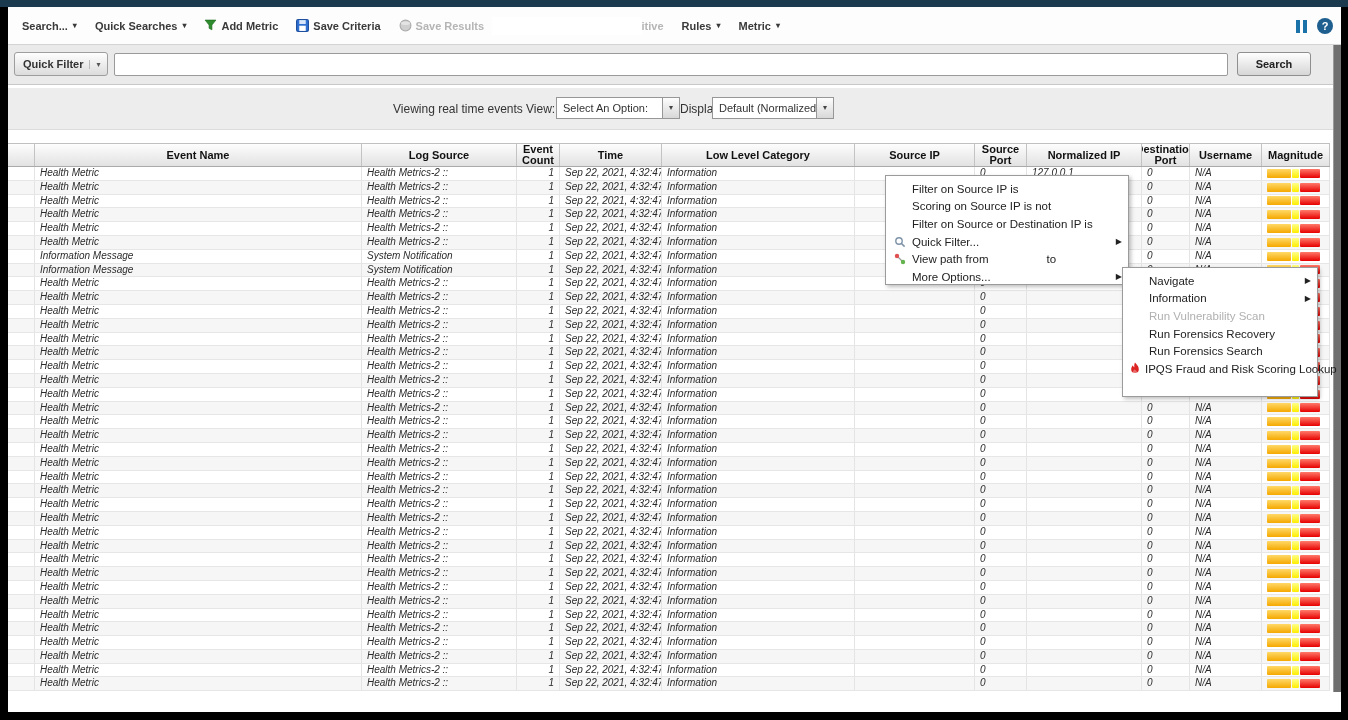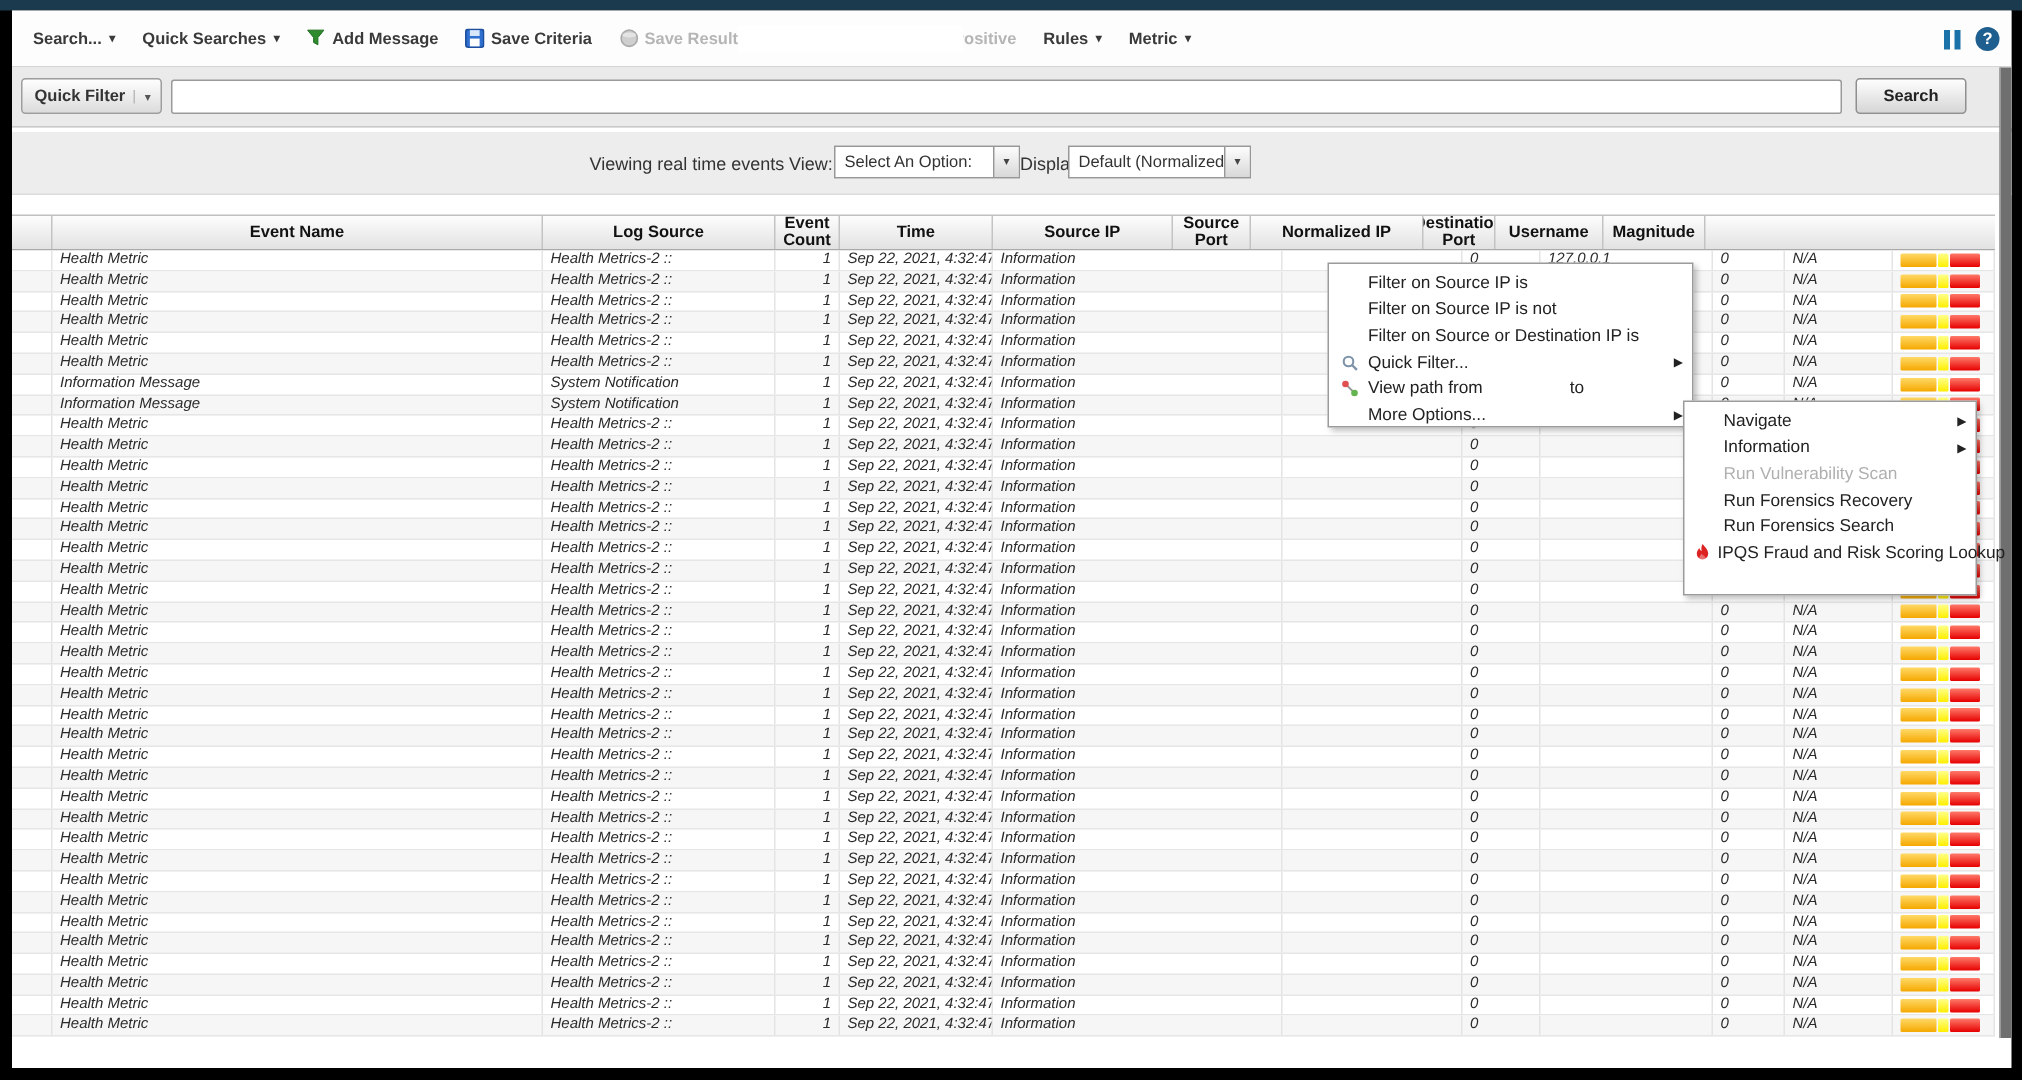--- a/index.html
+++ b/index.html
@@ -108,21 +108,21 @@
           <span class="tb-item">
             <span>Quick Searches</span>
             <span class="arrow">▾</span>
           </span>
           <span class="tb-item">
             <span class="ic">
               <svg width="13" height="13" viewBox="0 0 12 12">
                 <path d="M1 1h10L7.3 5.6V10L4.7 8.6V5.6z" fill="#2e8b2e" stroke="#1c6b1c" stroke-width="0.6"></path>
               </svg>
             </span>
-            <span>Add Message</span>
+            <span>Add Metric</span>
           </span>
           <span class="tb-item">
             <span class="ic">
               <svg width="13" height="13" viewBox="0 0 12 12">
                 <rect x="0.5" y="0.5" width="11" height="11" rx="1.5" fill="#2f6fd0" stroke="#1d4f9e"></rect>
                 <rect x="3" y="1" width="6" height="3.6" fill="#d8e6fa"></rect>
                 <rect x="3" y="6.2" width="6" height="4.8" fill="#fff"></rect>
               </svg>
             </span>
             <span>Save Criteria</span>
@@ -196,20 +196,21 @@
         <span class="btn">▾</span>
       </div>
     </div>
 
     <div class="thead" id="thead">
         <div class="th" style="width: 27px;"></div>
         <div class="th" style="width: 327px;">Event Name</div>
         <div class="th" style="width: 155px;">Log Source</div>
         <div class="th" style="width: 43px;">Event Count</div>
         <div class="th" style="width: 102px;">Time</div>
+        <div class="th" style="width: 193px;">Low Level Category</div>
         <div class="th" style="width: 120px;">Source IP</div>
         <div class="th" style="width: 52px;">Source Port</div>
         <div class="th" style="width: 115px;">Normalized IP</div>
         <div class="th" style="width: 48px;">Destination Port</div>
         <div class="th" style="width: 72px;">Username</div>
         <div class="th" style="width: 68px;">Magnitude</div>
       </div>
     <div class="tbody" id="tbody">
         <div class="tr">
           <div class="td" style="width: 27px;"></div>
@@ -901,21 +902,21 @@
     <div class="vscroll"></div>
 
     <div class="menu menu-main" id="ctx-menu">
         <div class="mi">
           <span class="ic"></span>
           <span class="lbl">Filter on Source IP is</span>
           <span class="grow"></span>
         </div>
         <div class="mi">
           <span class="ic"></span>
-          <span class="lbl">Filter on Source IP is not</span>
+          <span class="lbl">Scoring on Source IP is not</span>
           <span class="grow"></span>
         </div>
         <div class="mi">
           <span class="ic"></span>
           <span class="lbl">Filter on Source or Destination IP is</span>
           <span class="grow"></span>
         </div>
         <div class="mi">
           <span class="ic">
             <svg width="12" height="12" viewBox="0 0 12 12">

